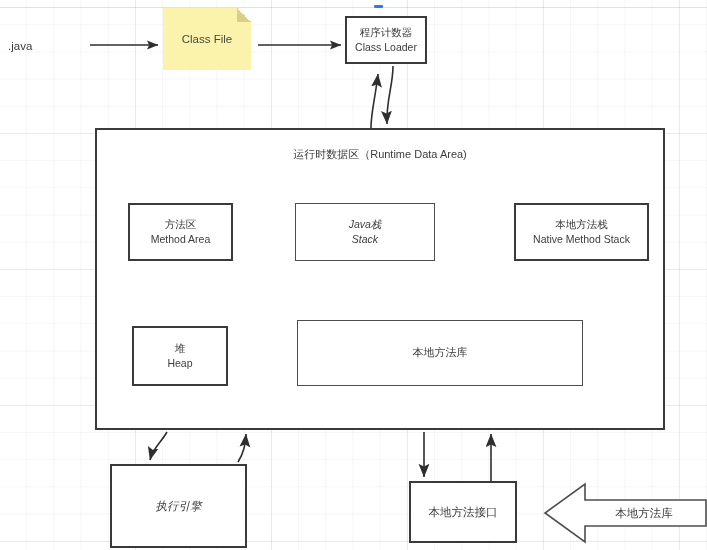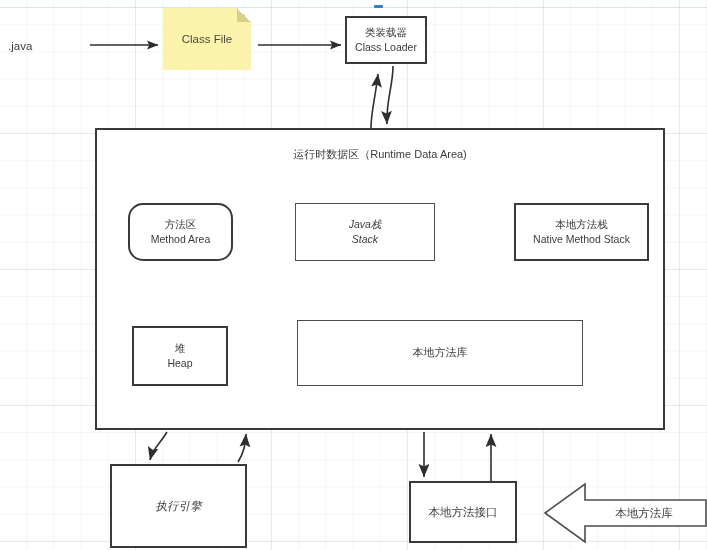--- a/index.html
+++ b/index.html
@@ -54,21 +54,21 @@
     background:linear-gradient(225deg,#ffffff 0 50%,#d9cf86 50% 100%);
   }
 
   #class-loader{left:345px;top:16px;width:82px;height:48px;font-size:10.5px;}
   #runtime-area{left:95px;top:128px;width:570px;height:302px;}
   #runtime-title{
     position:absolute;left:95px;top:145px;width:570px;height:20px;
     font-size:11px;
   }
 
-  #method-area{left:128px;top:203px;width:105px;height:58px;font-size:10.5px;border-radius:15px;}
+  #method-area{left:128px;top:203px;width:105px;height:58px;font-size:10.5px;}
   #java-stack{left:295px;top:203px;width:140px;height:58px;font-size:10.5px;font-style:italic;}
   #native-stack{left:514px;top:203px;width:135px;height:58px;font-size:10.5px;}
   #heap{left:132px;top:326px;width:96px;height:60px;font-size:10.5px;}
   #pc-register{left:297px;top:320px;width:286px;height:66px;font-size:11px;}
 
   #exec-engine{left:110px;top:464px;width:137px;height:84px;font-size:11.5px;font-style:italic;}
   #native-interface{left:409px;top:481px;width:108px;height:62px;font-size:11.5px;}
 
   #native-lib{
     left:543px;top:484px;width:152px;height:58px;
@@ -123,21 +123,21 @@
   <path d="M585,484 L585,500 L706,500 L706,526 L585,526 L585,542 L545,513 Z" fill="#ffffff" stroke="#4d4d4d" stroke-width="1.6" stroke-linejoin="miter"></path>
 </svg>
 
 <div class="node" id="java-label">.java</div>
 
 <div class="node" id="class-file">
   <span>Class File</span>
   <span id="class-file-fold"></span>
 </div>
 
-<div class="node boxed thick" id="class-loader">类装载器
+<div class="node boxed thick" id="class-loader">程序计数器
 Class Loader</div>
 
 <div class="node boxed thick" id="runtime-area"></div>
 <div class="node" id="runtime-title">运行时数据区（Runtime Data Area)</div>
 
 <div class="node boxed thick" id="method-area">方法区
 Method Area</div>
 
 <div class="node boxed" id="java-stack">Java栈
 Stack</div>

